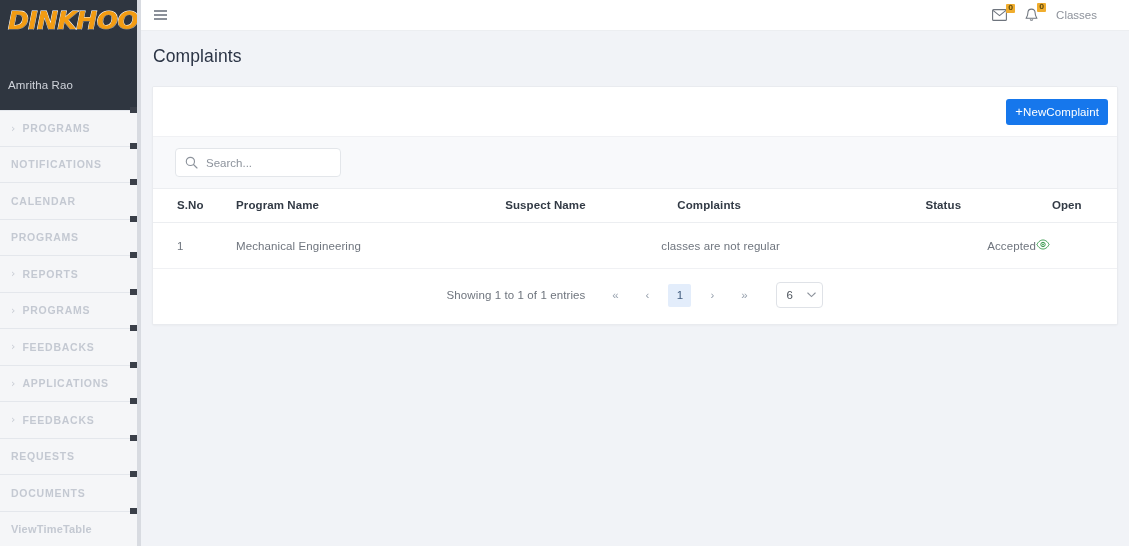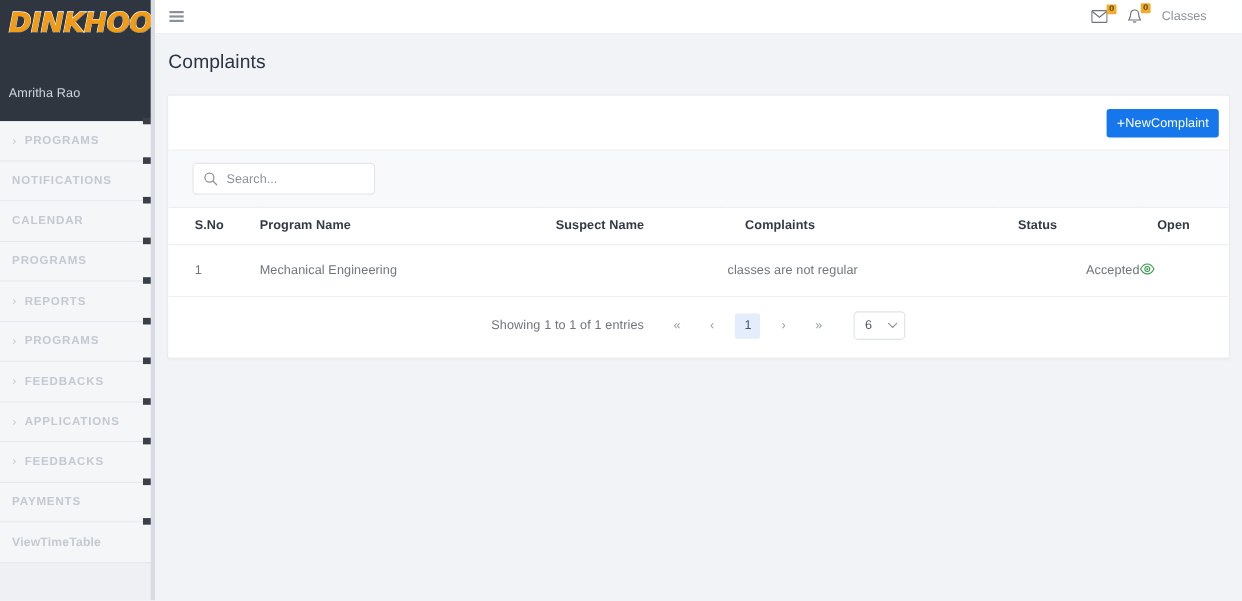--- a/index.html
+++ b/index.html
@@ -316,21 +316,25 @@
         <span class="sb-caret">›</span>
         <span class="sb-label">APPLICATIONS</span>
         <span class="edge-mark"></span>
       </div>
       <div class="sb-item">
         <span class="sb-caret">›</span>
         <span class="sb-label">FEEDBACKS</span>
         <span class="edge-mark"></span>
       </div>
       <div class="sb-item">
-        <span class="sb-label">PAYMENTS</span>
+        <span class="sb-label">REQUESTS</span>
+        <span class="edge-mark"></span>
+      </div>
+      <div class="sb-item">
+        <span class="sb-label">DOCUMENTS</span>
         <span class="edge-mark"></span>
       </div>
       <div class="sb-item">
         <span class="sb-label mixed">ViewTimeTable</span>
         <span class="edge-mark"></span>
       </div>
     </nav>
     <div class="sb-scroll"></div>
   </aside>
 

